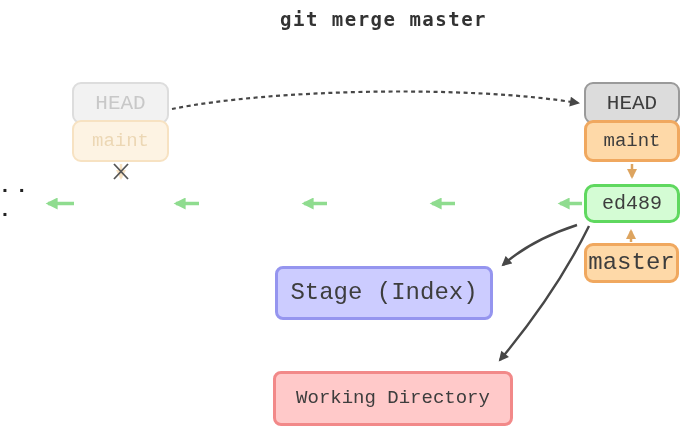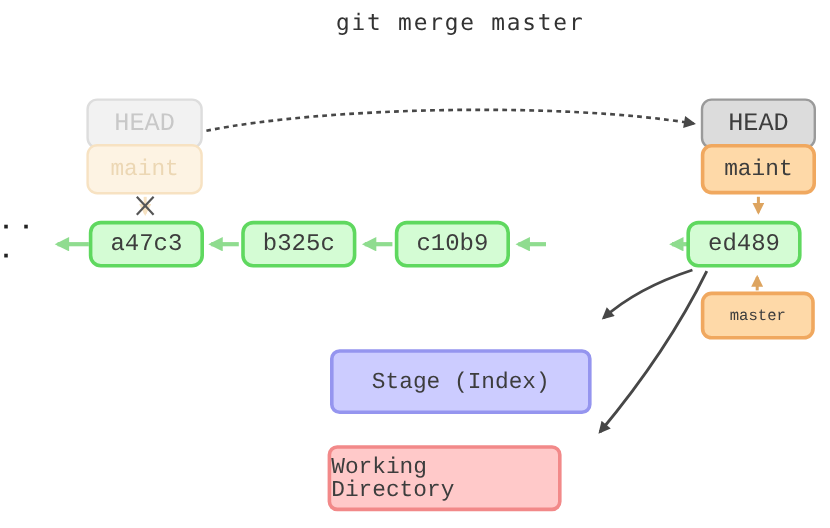--- a/index.html
+++ b/index.html
@@ -15,30 +15,30 @@
   .ghost-head{left:72px;top:82px;width:97px;height:42px;border:2.5px solid var(--ghost_gray_border);
     background:var(--ghost_gray_fill);color:var(--ghost_gray_text);font-size:21px;}
   .ghost-maint{left:72px;top:120px;width:97px;height:42px;border:2.5px solid var(--ghost_orange_border);
     background:var(--ghost_orange_fill);color:var(--ghost_orange_text);font-size:19px;}
   .head{left:584px;top:82px;width:96px;height:42px;border:2.5px solid var(--gray_border);
     background:var(--gray_fill);font-size:21px;}
   .maint{left:584px;top:120px;width:96px;height:42px;border:3px solid var(--orange_border);
     background:var(--orange_fill);font-size:19px;}
   .commit{top:184px;width:96px;height:39px;border:3px solid var(--green_border);
     background:var(--green_fill);border-radius:10px;}
-  .c0{left:74px}.c1{left:201px}.c2{left:329px}.c3{left:457px}.c4{left:572px}
+  .c0{left:74px}.c1{left:201px}.c2{left:329px}.c3{left:457px}.c4{left:584px}
   .master{left:584px;top:243px;width:95px;height:40px;border:3px solid var(--orange_border);
-    background:var(--orange_fill);font-size:13px;}
-  .stage{left:275px;top:291px;width:218px;height:54px;border:3px solid var(--blue_border);
-    background:var(--blue_fill);font-size:19px;border-radius:8px;}
-  .working{left:273px;top:371px;width:195px;height:55px;border:3px solid var(--red_border);
+    background:var(--orange_fill);font-size:24px;}
+  .stage{left:275px;top:266px;width:218px;height:54px;border:3px solid var(--blue_border);
+    background:var(--blue_fill);font-size:24px;border-radius:8px;}
+  .working{left:273px;top:371px;width:240px;height:55px;border:3px solid var(--red_border);
     background:var(--red_fill);font-size:19px;border-radius:8px;}
   .title{
     position:absolute;left:280px;top:8px;font-family:"DejaVu Sans Mono",monospace;
-    font-size:19px;letter-spacing:1.5px;color:#333;white-space:pre;
+    font-size:19px;letter-spacing:1.5px;color:#333;white-space:pre;font-weight:bold;
   }
   .ellipsis{
     position:absolute;left:2px;top:190px;width:42px;height:24px;display:flex;
     align-items:center;justify-content:center;font-size:21px;font-weight:bold;
     letter-spacing:2px;color:#222;
   }
 </style>
 </head>
 <body>
 
@@ -84,23 +84,20 @@
   <div class="title">git merge master</div>
 
   <div class="ellipsis">· · ·</div>
 
   <div class="box ghost-head">HEAD</div>
   <div class="box ghost-maint">maint</div>
 
   <div class="box head">HEAD</div>
   <div class="box maint">maint</div>
 
-  <div class="box commit c0">a47c3</div>
-  <div class="box commit c1">b325c</div>
-  <div class="box commit c2">c10b9</div>
   <div class="box commit c4">ed489</div>
 
   <div class="box master">master</div>
 
   <div class="box stage">Stage (Index)</div>
   <div class="box working">Working Directory</div>
 
 </div>
 
 </body></html>

